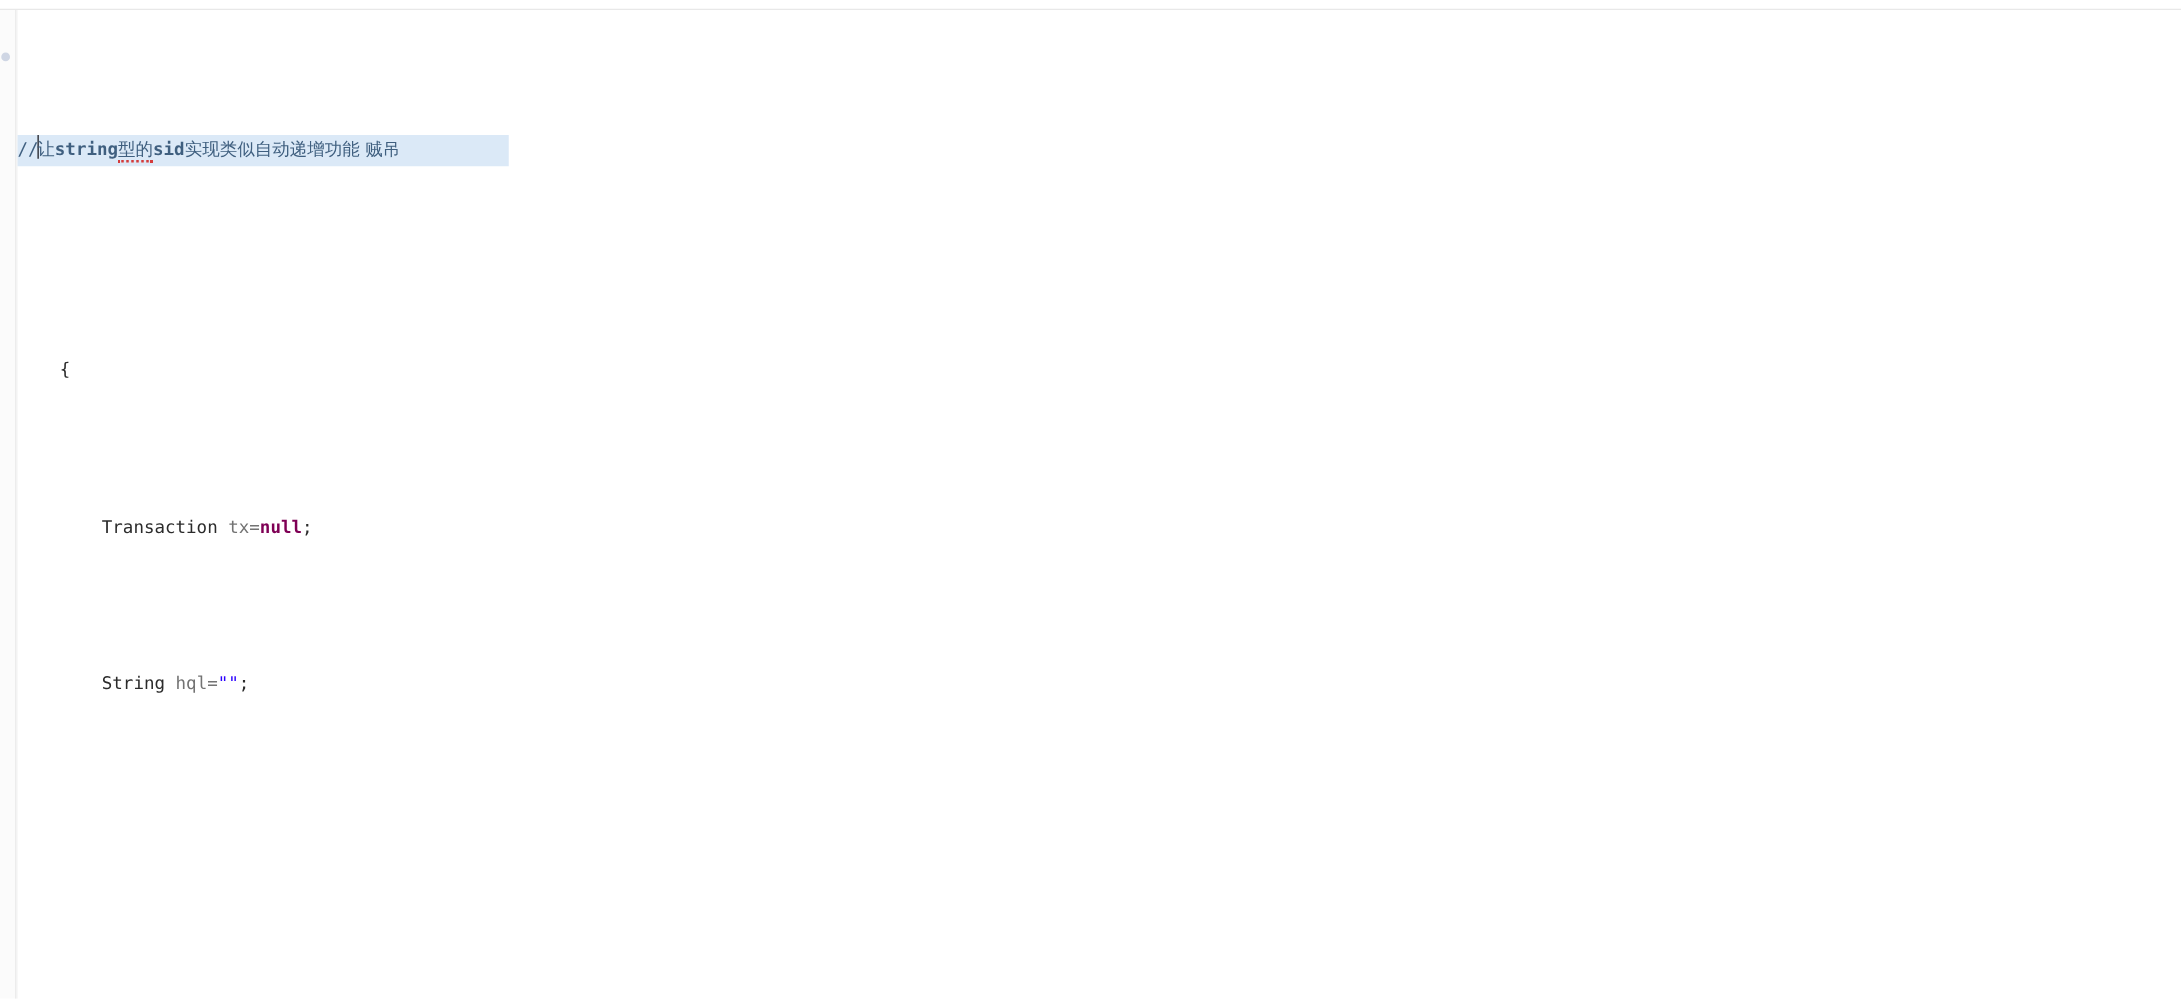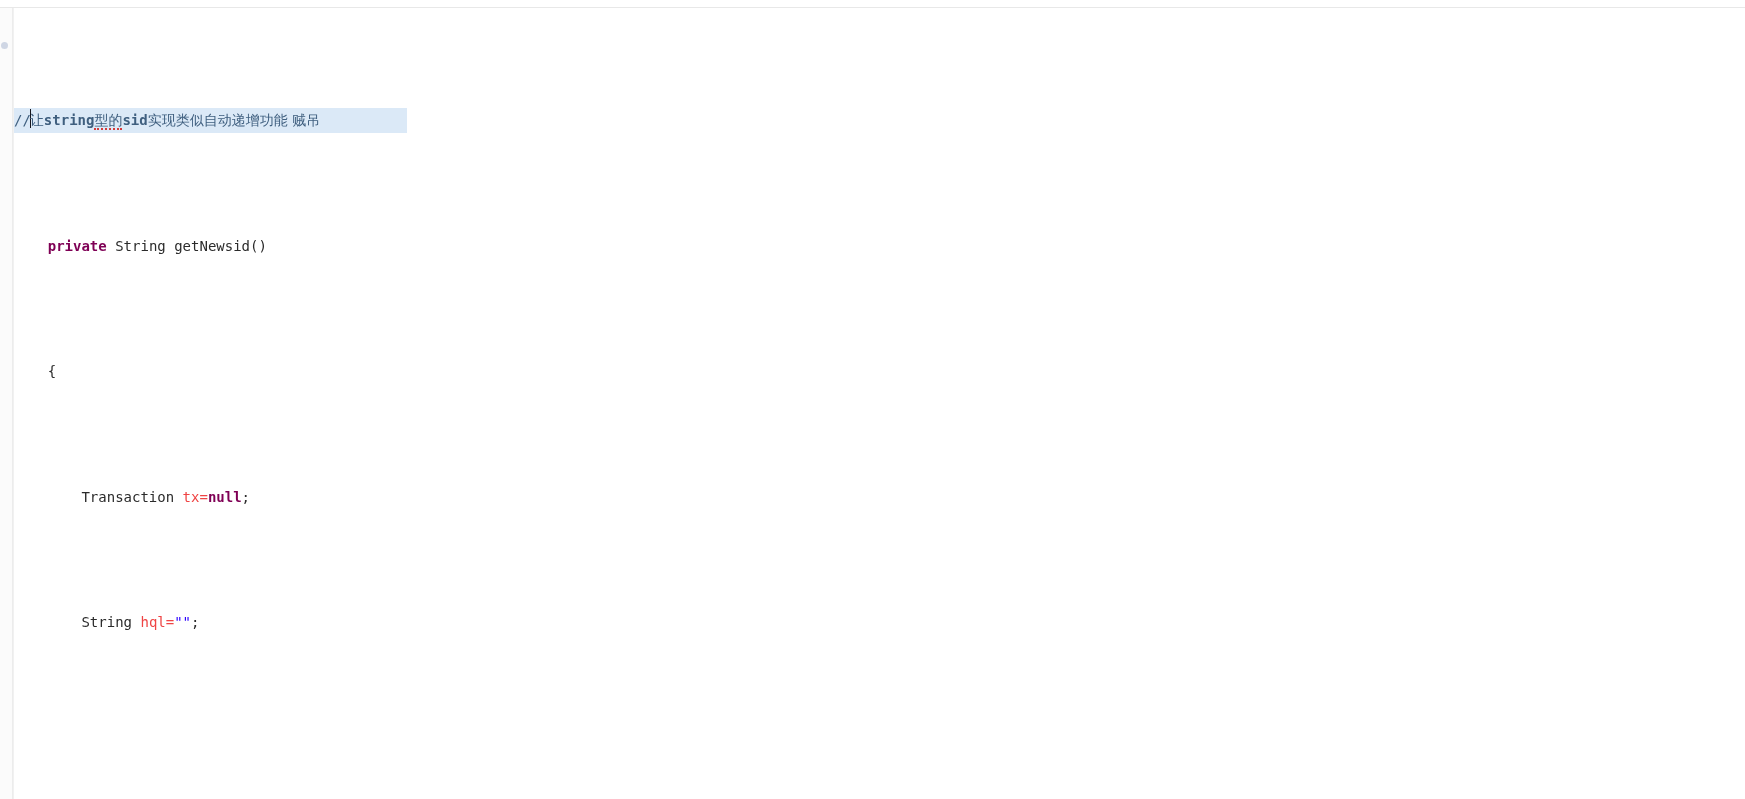--- a/index.html
+++ b/index.html
@@ -97,21 +97,21 @@
     border-left: 1.6px solid #16161d;
     height: 19px;
     vertical-align: -3px;
     margin: 0 -1px;
   }
 
   
   .kw       { color: #7f0055; font-weight: bold; }   
   .str      { color: #2a00ff; }                      
   .typ      { color: #2b2b2b; }                      
-  .var      { color: #ef4444; }                      
+  .var      { color: #737373; }                      
   .mth      { color: #2b2b2b; }
   .punc     { color: #2b2b2b; }
 
   
   .cmt-head { color: #3f5f7f; }
   .cmt-head-cn { color: #3f5f7f; }
   .cmt-head-code { color: #3f5f7f; font-weight: bold; }
 
   
   .squiggle {
@@ -133,21 +133,20 @@
     <div id="gutter-marker"></div>
   </div>
   <div id="left-rule"></div>
 
   <div id="code">
 
     
     <div class="line current"><span class="cmt-head">//</span><span class="caret"></span><span class="cmt-head-cn cn">让</span><span class="cmt-head-code">string</span><span class="cmt-head-cn cn squiggle">型的</span><span class="cmt-head-code">sid</span><span class="cmt-head-cn cn">实现类似自动递增功能 贼吊</span></div>
 
     
-    <div class="line">    <span class="kw">private</span> <span class="typ">String</span> <span class="mth">getNewsid()</span></div>
 
     
     <div class="line">    <span class="punc">{</span></div>
 
     
     <div class="line">        <span class="typ">Transaction</span> <span class="var">tx=</span><span class="kw">null</span><span class="punc">;</span></div>
 
     
     <div class="line">        <span class="typ">String</span> <span class="var">hql=</span><span class="str">""</span><span class="punc">;</span></div>
 

